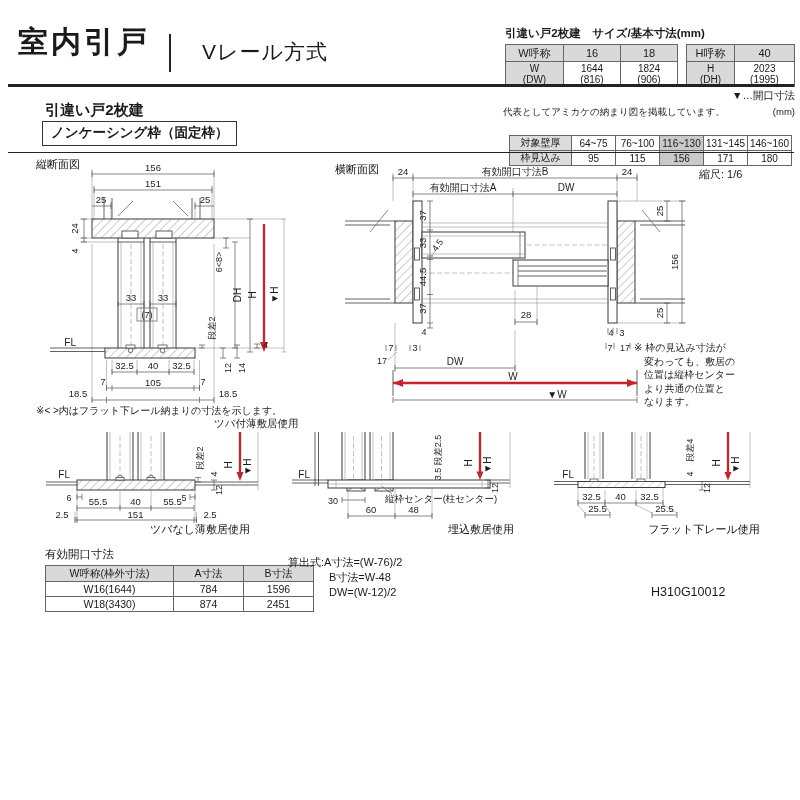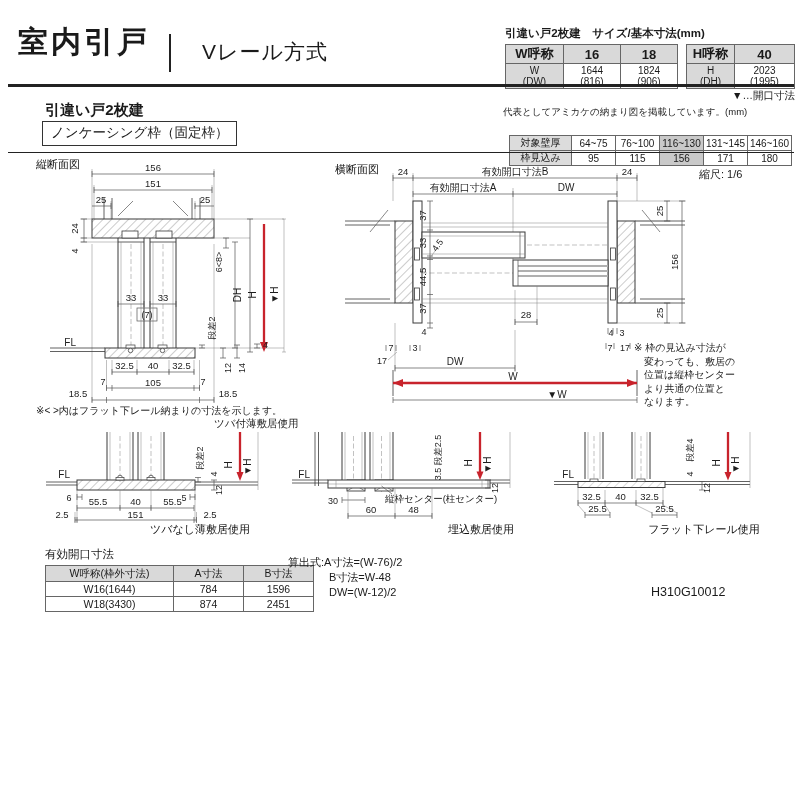--- a/index.html
+++ b/index.html
@@ -2,21 +2,21 @@
 <html><head>
 <meta charset="utf-8">
 <style>
   *{margin:0;padding:0;box-sizing:border-box}
   html,body{width:800px;height:800px;background:#fff;overflow:hidden}
   body{font-family:"Liberation Sans","DejaVu Sans",sans-serif;color:#1a1a1a;position:relative}
   .abs{position:absolute}
   .rule{position:absolute;background:#222}
   table{border-collapse:collapse}
   td,th{border:1px solid #666;text-align:center;vertical-align:middle;font-weight:normal}
-  .sz th{background:#d9d9d9;font-weight:bold;font-size:13px;height:17px}
+  .sz th{background:#d9d9d9;font-weight:normal;font-size:11px;height:17px}
   .sz td{font-size:10px;height:25px;background:#fff}
   .sz td.lbl{background:#d9d9d9}
   .sz td span{display:block;line-height:11px}
   .wt td{font-size:10px;height:15px;background:#fff}
   .wt td.lbl{background:#dcdcdc}
   .wt td.hl{background:#c9c9c9}
   .ot th{background:#d9d9d9;font-size:10.5px;height:16px}
   .ot td{font-size:10.5px;height:15px}
   .tbl-title{font-size:11.5px;font-weight:bold}
   svg{position:absolute;overflow:visible}
@@ -85,24 +85,24 @@
       </tr>
     </tbody>
       </table>
   </div>
 </div>
 
 <div class="rule" style="left:8px;top:84px;width:786px;height:2.5px"></div>
 <div class="abs" style="left:700px;top:89px;width:95px;text-align:right;font-size:10.5px">▼…開口寸法</div>
 
 <div class="abs" style="left:45px;top:101px;font-size:15px;font-weight:bold">引違い戸2枚建</div>
-<div class="abs" style="left:42px;top:121px;font-size:13.5px;font-weight:normal;border:1.5px solid #333;padding:2px 8px 3px">ノンケーシング枠（固定枠）</div>
+<div class="abs" style="left:42px;top:121px;font-size:13.5px;font-weight:bold;border:1.5px solid #333;padding:2px 8px 3px">ノンケーシング枠（固定枠）</div>
 
 <div class="abs" style="left:503px;top:106px;width:292px">
-  <div style="display:flex;justify-content:flex-start;font-size:9.5px">
+  <div style="display:flex;justify-content:space-between;font-size:9.5px">
     <span>代表としてアミカケの納まり図を掲載しています。</span>
     <span>(mm)</span>
   </div>
   <table class="wt" style="margin-top:16px;margin-left:6px">
     <tbody>
         <tr>
       <td class="lbl" style="width:62px">対象壁厚</td>
       <td style="width:44px">64~75</td>
       <td style="width:44px">76~100</td>
       <td style="width:44px" class="hl">116~130</td>

